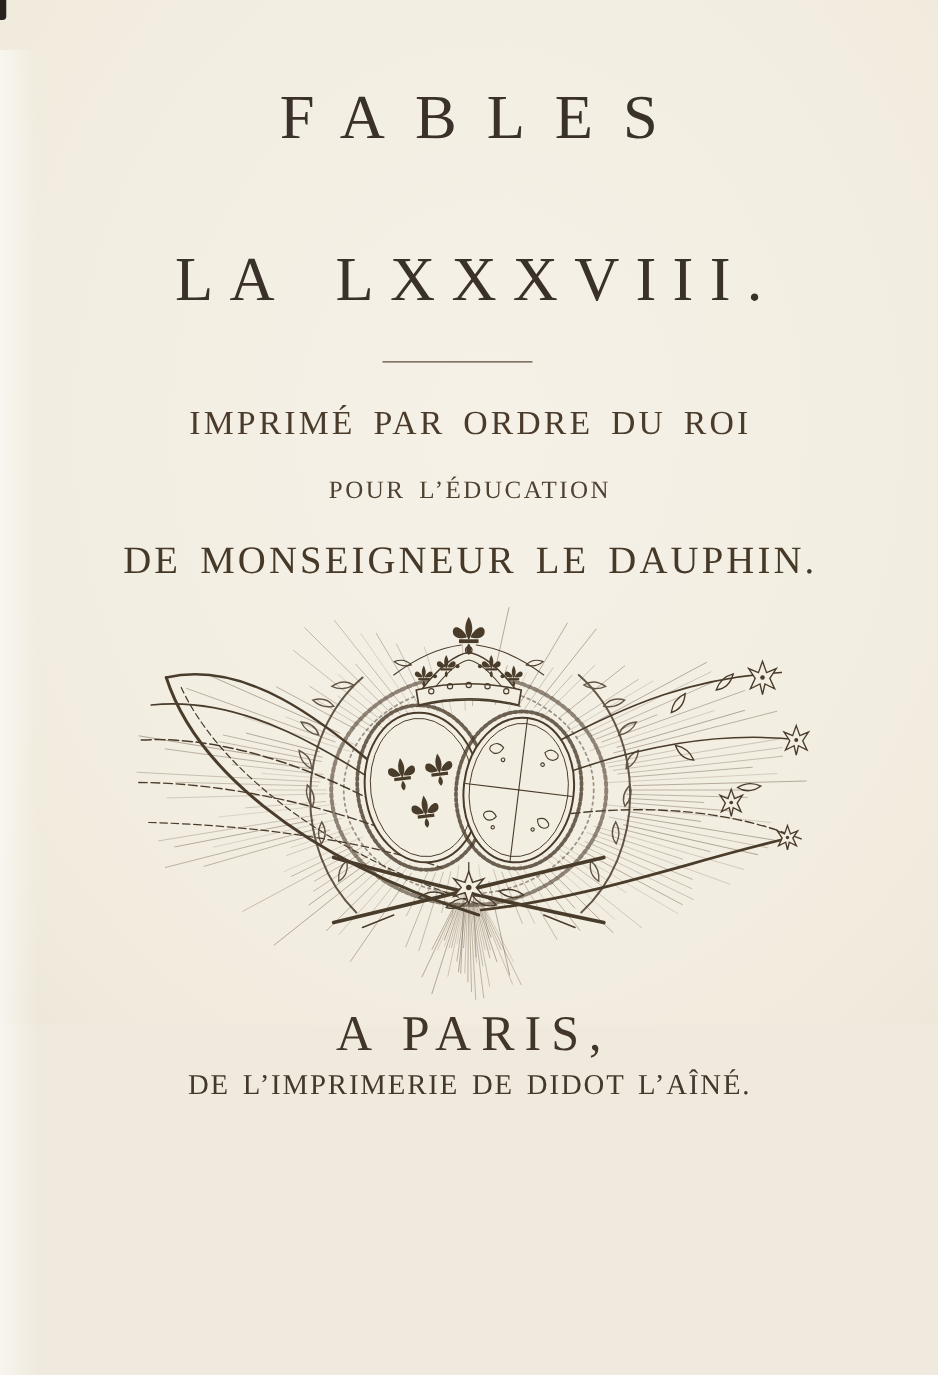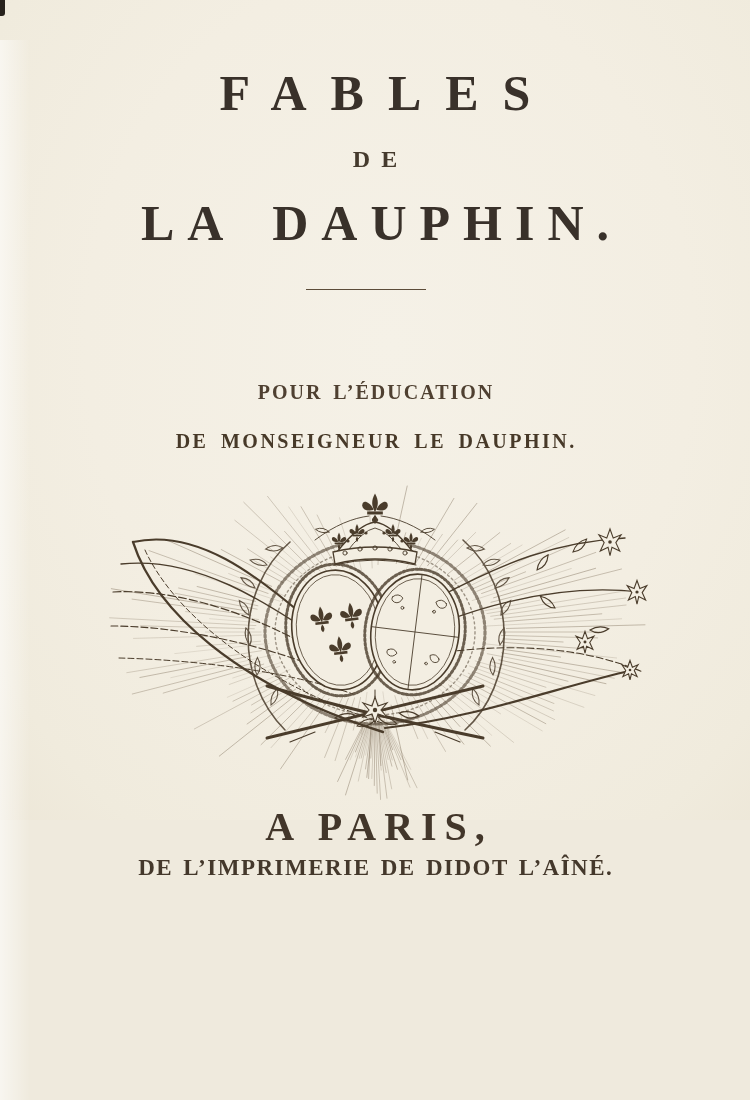--- a/index.html
+++ b/index.html
@@ -6,63 +6,62 @@
   body{
     width:750px;height:1100px;overflow:hidden;
     font-family:"Liberation Serif","DejaVu Serif",serif;
     background:#efeadd;
   }
   .page{
     position:relative;width:750px;height:820px;
     background:
       radial-gradient(ellipse at 52% 42%, #f5f1e7 0%, #f3eee2 55%, #f0ebdd 85%, #ede7d8 100%);
     color:#3c332a;
-    font-weight:bold;
   }
   
   .edge-band{
     position:absolute;left:0;top:40px;width:30px;height:1060px;
     background:linear-gradient(90deg, rgba(255,255,255,.55) 0%, rgba(255,255,255,.25) 55%, rgba(255,255,255,0) 100%);
     pointer-events:none;
   }
   
   .corner-mark{
     position:absolute;left:0;top:0;width:5px;height:16px;
     background:#27221c;border-bottom-right-radius:3px;
   }
   .tl{position:absolute;left:0;width:750px;text-align:center;white-space:nowrap;}
   .t-main   {top:64px; font-size:50px;letter-spacing:24px;text-indent:24px;color:#39312a;}
   .t-de     {top:146px;font-size:24px;letter-spacing:11px;text-indent:11px;color:#453a2d;}
   .t-main2  {top:194px;font-size:50px;letter-spacing:13px;text-indent:13px;word-spacing:13px;color:#39312a;}
   .t-ordre  {top:323px;font-size:27px;letter-spacing:2.5px;text-indent:2.5px;word-spacing:5px;color:#4a3b2b;}
   .t-educ   {top:381px;font-size:20px;letter-spacing:2px;text-indent:2px;word-spacing:4px;color:#4f4031;}
-  .t-dauphin{top:430px;font-size:20px;letter-spacing:2.5px;text-indent:2.5px;word-spacing:5px;color:#473928;}
+  .t-dauphin{top:430px;font-size:31px;letter-spacing:2.5px;text-indent:2.5px;word-spacing:5px;color:#473928;}
   .t-paris  {top:803px;font-size:40px;letter-spacing:8px;text-indent:8px;color:#42362a;}
   .t-printer{top:855px;font-size:23px;letter-spacing:1.5px;text-indent:1.5px;word-spacing:3px;color:#44382b;}
   .t-year   {top:898px;font-size:26px;letter-spacing:2.5px;text-indent:2.5px;word-spacing:5px;color:#46392b;}
   .rule{
     position:absolute;top:289px;left:306px;width:120px;height:0;
     border-top:1.6px solid #5c4c39;
   }
   .vignette{position:absolute;left:85px;top:480px;}
   svg *{vector-effect:non-scaling-stroke;}
 </style>
 </head>
 <body>
 
 <div class="page">
   <div class="edge-band"></div>
   <div class="corner-mark"></div>
 
   <div class="tl t-main">FABLES</div>
-  <div class="tl t-de">DE</div>
-  <div class="tl t-main2">LA DAUPHIN.</div>
+  <div class="tl t-main2">LA LXXXVIII.</div>
 
   <div class="rule"></div>
 
+  <div class="tl t-ordre">IMPRIMÉ PAR ORDRE DU ROI</div>
   <div class="tl t-educ">POUR L’ÉDUCATION</div>
   <div class="tl t-dauphin">DE MONSEIGNEUR LE DAUPHIN.</div>
 
   <svg class="vignette" width="580" height="330" viewBox="0 0 580 330" stroke="#4a3c2b" fill="none" stroke-width="1.1" stroke-linecap="round">
     <defs>
       <g id="fl" stroke="none" fill="#4a3c2b">
         <path d="M0,-8 C2.2,-4 2.2,-1 0,3 C-2.2,-1 -2.2,-4 0,-8 Z"></path>
         <path d="M-1,1 C-4,-4 -7.5,-4 -7.5,-1 C-7.5,1.8 -4,2.6 -1,1.8 Z"></path>
         <path d="M1,1 C4,-4 7.5,-4 7.5,-1 C7.5,1.8 4,2.6 1,1.8 Z"></path>
         <rect x="-4.6" y="2.6" width="9.2" height="1.8"></rect>

